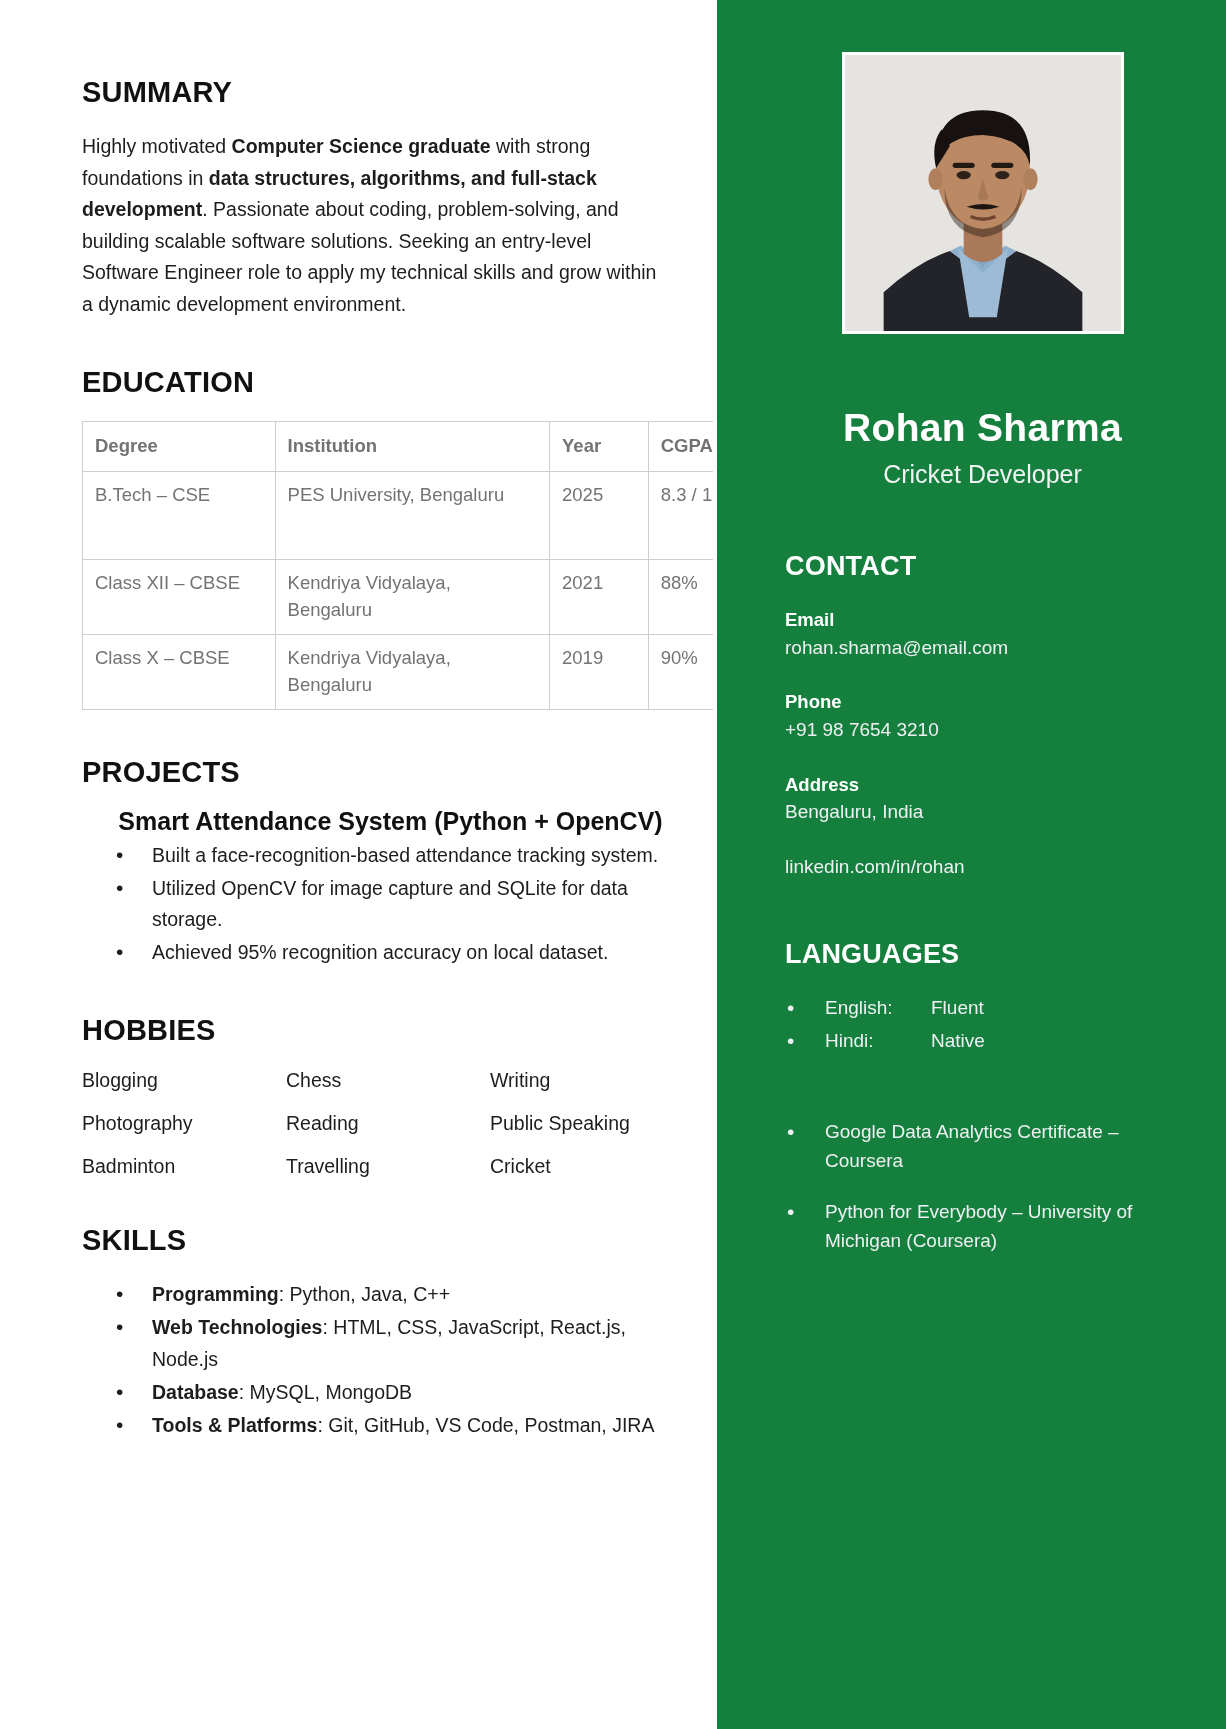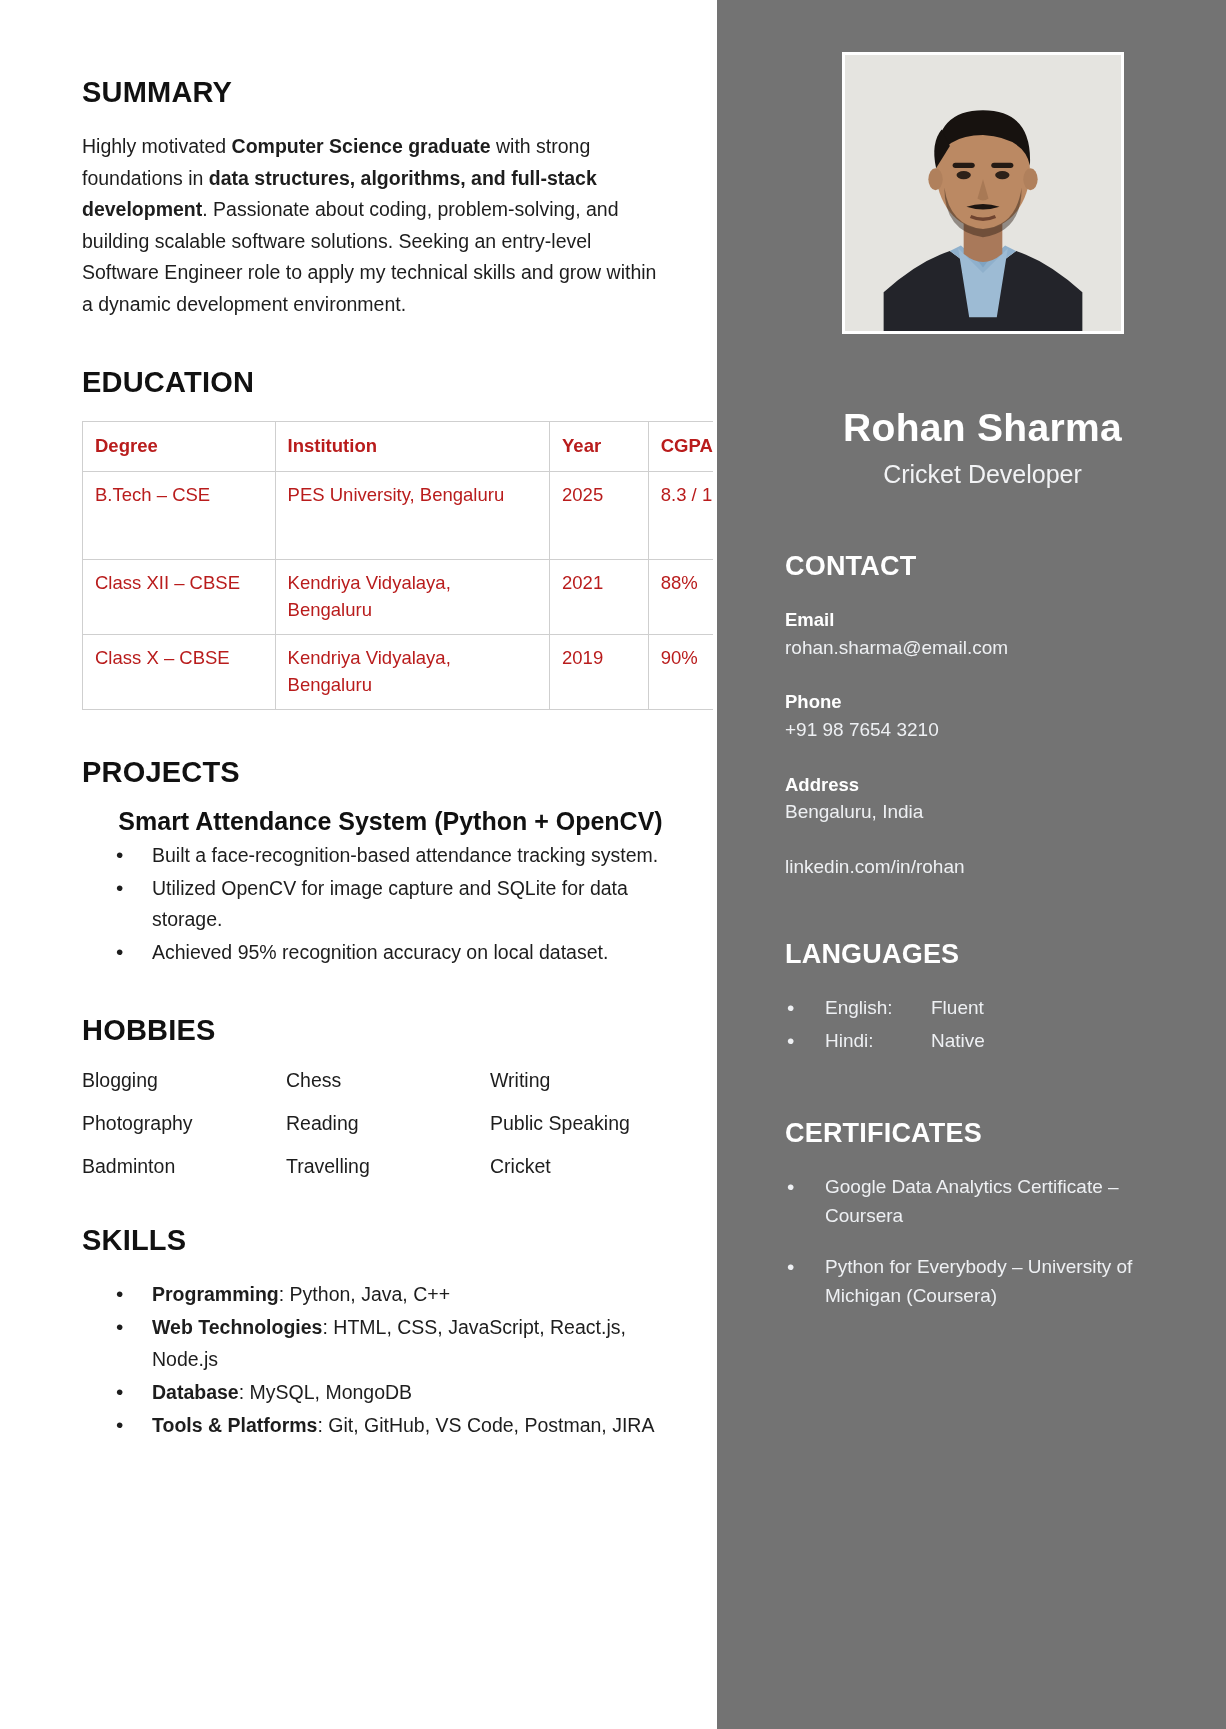--- a/index.html
+++ b/index.html
@@ -32,21 +32,21 @@
     line-height: 1.62;
     color: #1d1d1d;
   }
   .summary-text b { font-weight: bold; }
 
   
   table.edu {
     border-collapse: collapse;
     width: 704px;
     font-size: 18.5px;
-    color: #b91c1c;
+    color: #737373;
   }
   table.edu th, table.edu td {
     border: 1px solid #cfcfcf;
     text-align: left;
     vertical-align: top;
     padding: 10px 12px 10px 12px;
     line-height: 1.45;
   }
   table.edu th { font-weight: bold; padding-top: 11px; padding-bottom: 11px; }
   .col-degree { width: 160px; }
@@ -90,21 +90,21 @@
     display: grid;
     grid-template-columns: 204px 204px 1fr;
     row-gap: 20px;
     font-size: 19.5px;
     color: #1d1d1d;
   }
 
   
   .side-col {
     width: 513px;
-    background: #737373;
+    background: #15803d;
     color: #ffffff;
     padding: 48px 46px 0 68px;
     border-left: 4px solid #ffffff;
     position: relative;
   }
   .photo-frame {
     width: 282px;
     height: 282px;
     margin: 4px auto 0 auto;
     border: 3px solid #ffffff;
@@ -317,21 +317,20 @@
 
     <div class="side-section" style="margin-top:58px">
       <h2 class="side-title">LANGUAGES</h2>
       <ul class="side-bullets">
         <li><span class="lang-name">English:</span><span>Fluent</span></li>
         <li><span class="lang-name">Hindi:</span><span>Native</span></li>
       </ul>
     </div>
 
     <div class="side-section" style="margin-top:62px">
-      <h2 class="side-title">CERTIFICATES</h2>
       <ul class="side-bullets spaced">
         <li>Google Data Analytics Certificate – Coursera</li>
         <li>Python for Everybody – University of Michigan (Coursera)</li>
       </ul>
     </div>
 
   </div>
 </div>
 
 </body></html>

